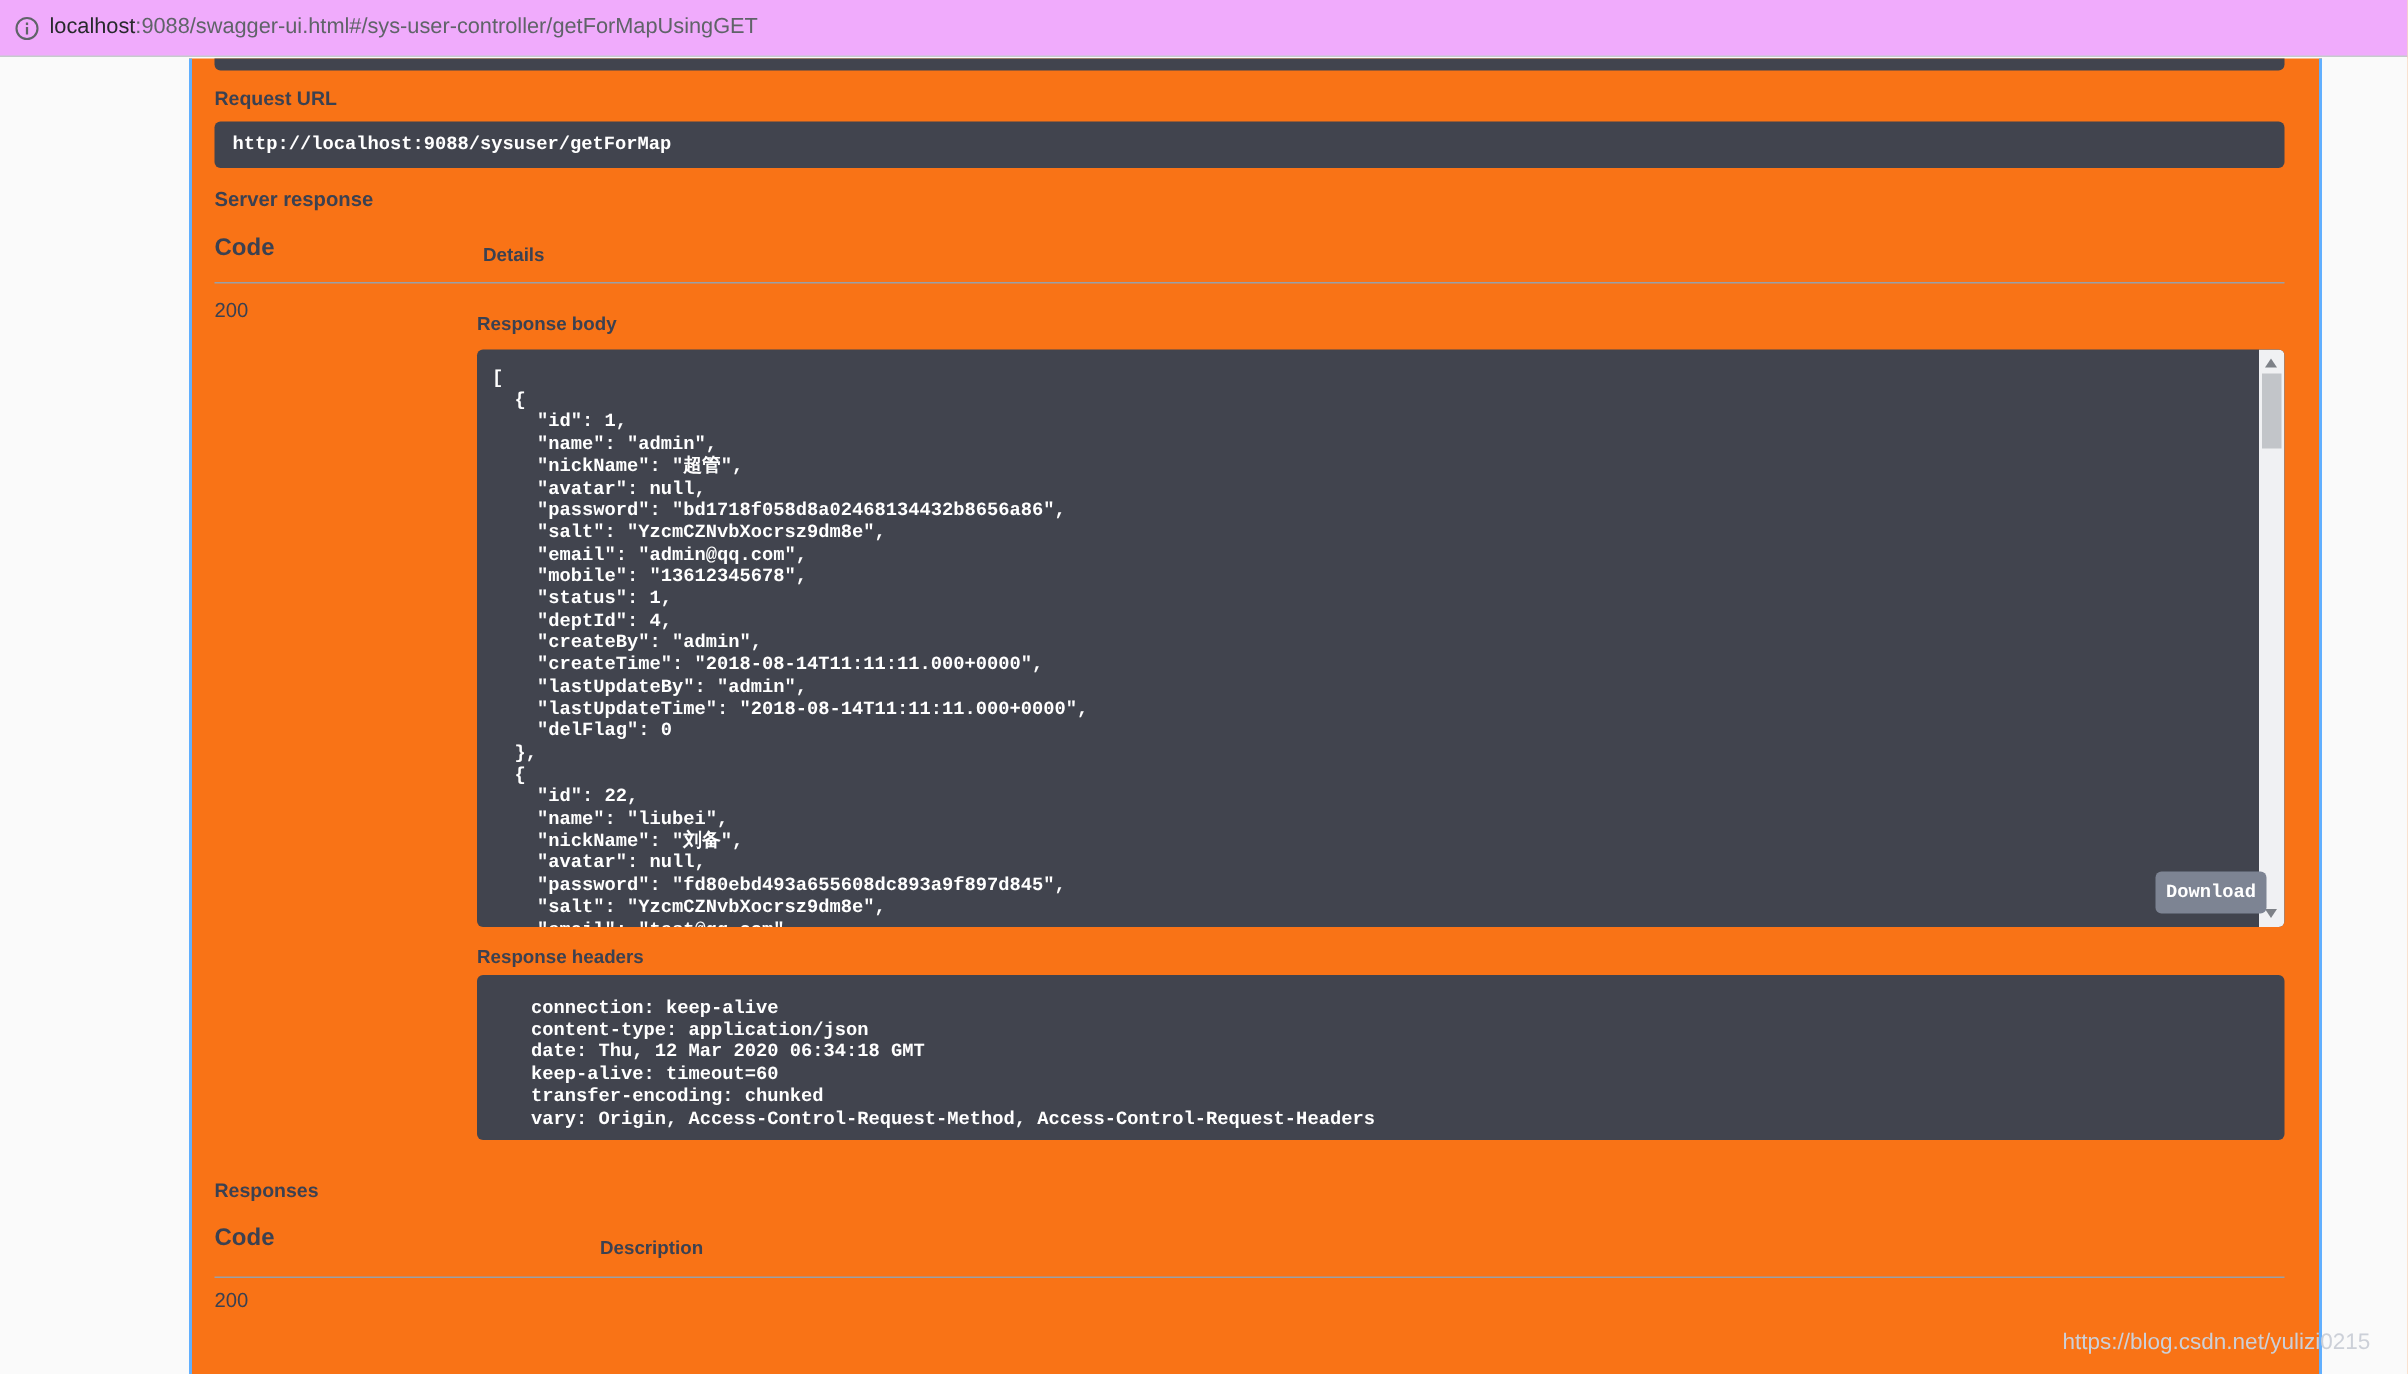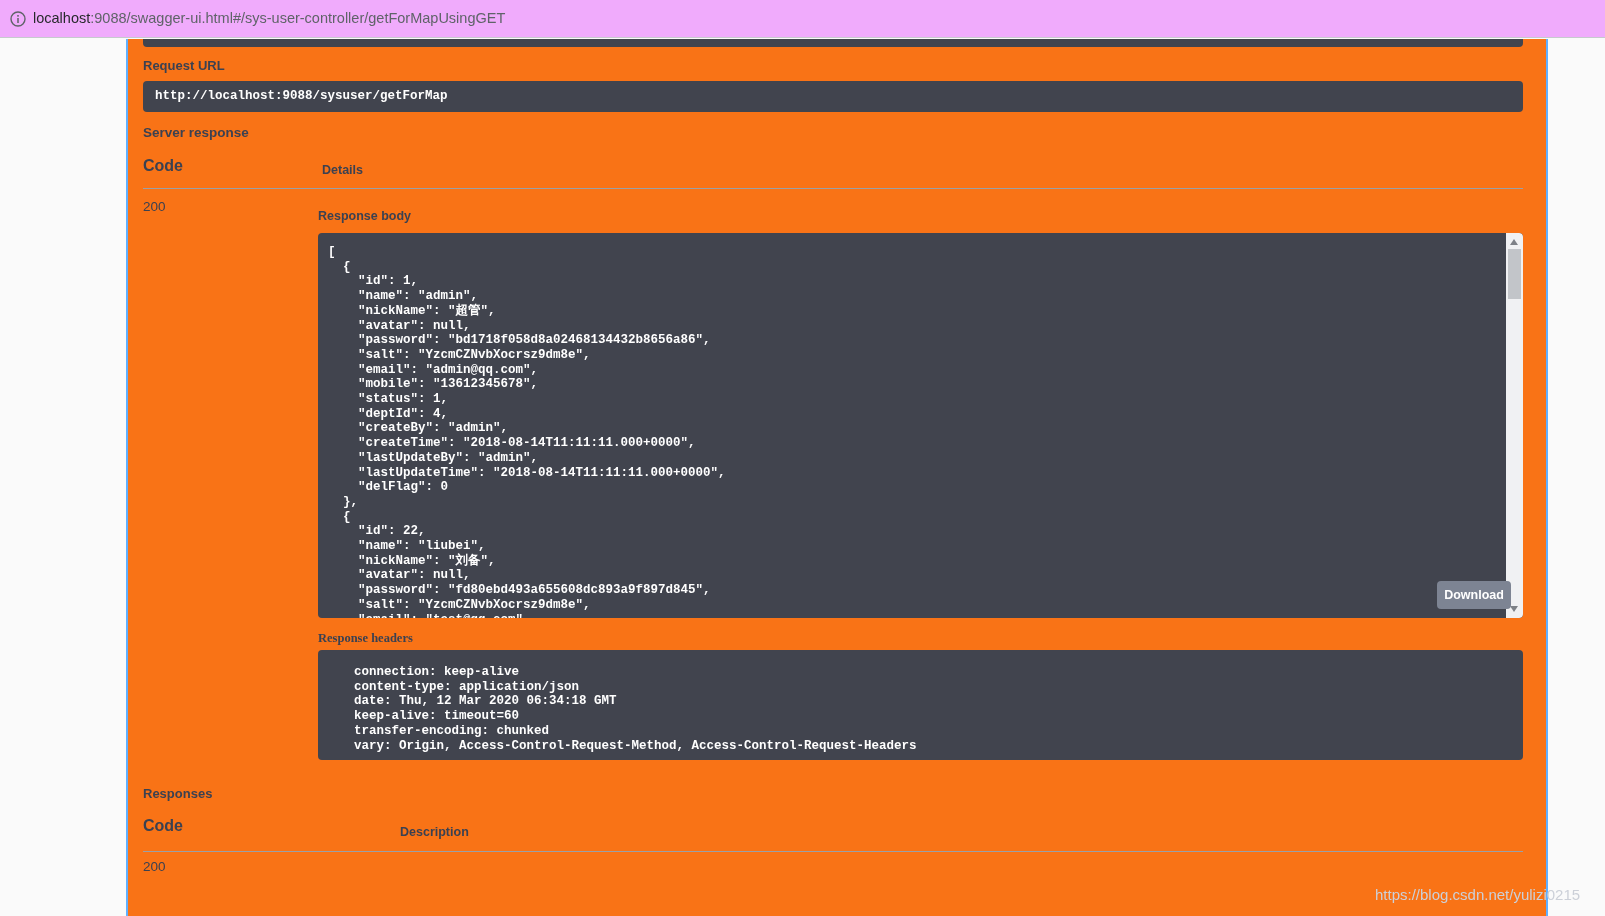--- a/index.html
+++ b/index.html
@@ -53,24 +53,24 @@
   .vscroll { position:absolute; right:0; top:0; width:17px; height:385px;
              background:#f0f1f3; border-radius:0 3px 3px 0; }
   .scroll-thumb { position:absolute; left:2px; right:2px; top:16px; height:50px; background:#c2c5c9; }
   .tri-up, .tri-down { position:absolute; left:4px; width:0; height:0;
                        border-left:4.5px solid transparent; border-right:4.5px solid transparent; }
   .tri-up { top:6px; border-bottom:6px solid #7d8187; }
   .tri-down { bottom:6px; border-top:6px solid #7d8187; }
 
   .download-btn { position:absolute; left:1309px; top:542px; width:74px; height:28px;
                   background:#7d8493; border:none; border-radius:4px; color:#ffffff;
-                  font-family:Liberation Sans, sans-serif; font-weight:bold; font-size:12.5px;
+                  font-family:Liberation Mono, monospace; font-weight:bold; font-size:12.5px;
                   text-align:center; line-height:28px; cursor:pointer; }
 
-  .response-headers-label { left:190px; top:592px;font-family:Liberation Serif, serif; }
+  .response-headers-label { left:190px; top:592px; }
   .response-headers-box { left:190px; top:611px; width:1205px; height:110px; overflow:hidden; }
   .response-headers-box pre.code { padding:15px 0 0 36px;font-family:Liberation Mono, monospace; }
 
   .responses-label { left:15px; top:747px; font-weight:700; font-size:13px; }
   .resp-code-header { left:15px; top:778px; }
   .resp-desc-header { left:272px; top:786px; }
   .hr2 { left:15px; top:812px; width:1380px; }
   .resp-code-value { left:15px; top:820px; }
   .ok-box { left:272px; top:823px; width:1123px; height:35px; }
   .ok-box .txt { display:block; padding:11px 0 0 12px; font-size:12.5px;

